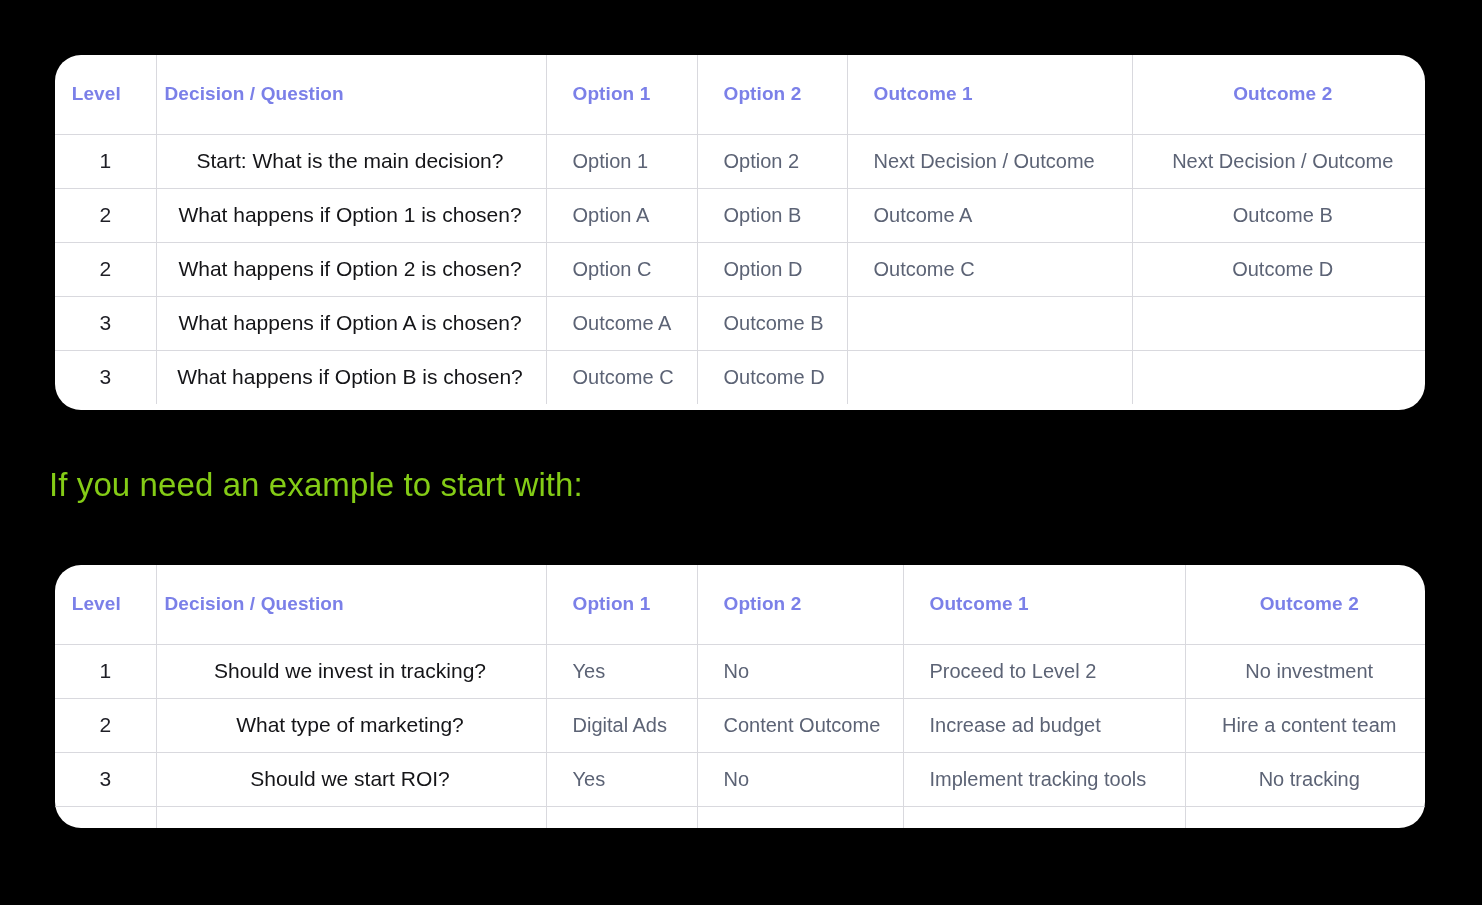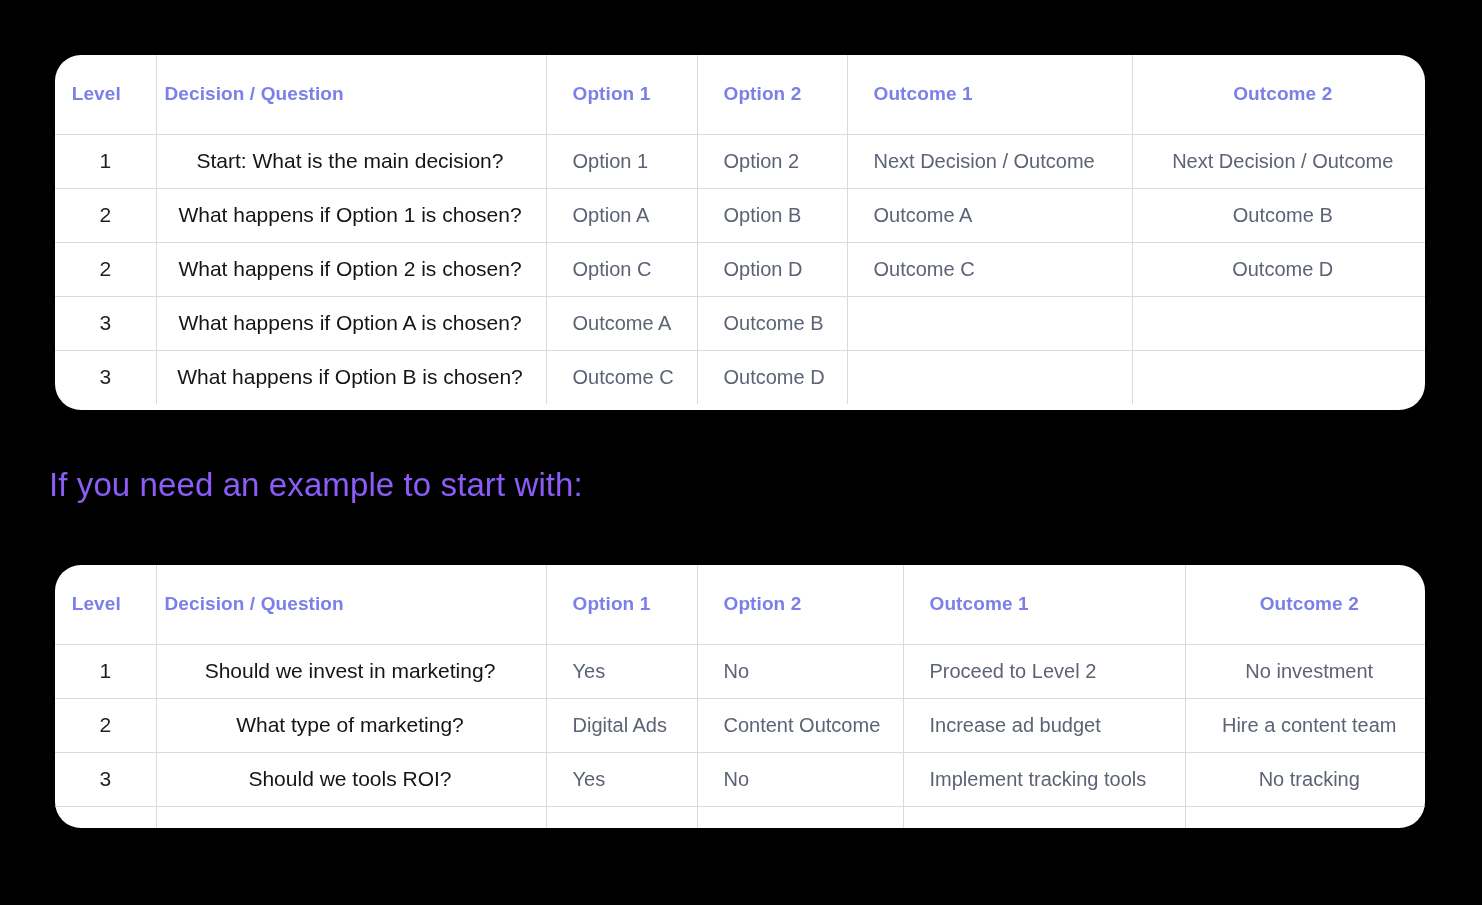--- a/index.html
+++ b/index.html
@@ -123,21 +123,21 @@
   #table-two col.c3 { width: 206px; }
   #table-two col.c4 { width: 282px; }
   #table-two col.c5 { width: 240px; }
 
   
   .section-heading {
     position: absolute;
     left: 49px;
     top: 466px;
     font-size: 33px;
-    color: #8b5cf6;
+    color: #84cc16;
     font-weight: normal;
     letter-spacing: 0.1px;
     white-space: nowrap;
   }
 </style>
 </head>
 <body>
 
 <div class="page">
 
@@ -224,37 +224,37 @@
           <th class="col-decision">Decision / Question</th>
           <th>Option 1</th>
           <th>Option 2</th>
           <th>Outcome 1</th>
           <th>Outcome 2</th>
         </tr>
       </thead>
       <tbody>
         <tr>
           <td class="col-level">1</td>
-          <td class="col-decision">Should we invest in marketing?</td>
+          <td class="col-decision">Should we invest in tracking?</td>
           <td>Yes</td>
           <td>No</td>
           <td>Proceed to Level 2</td>
           <td>No investment</td>
         </tr>
         <tr>
           <td class="col-level">2</td>
           <td class="col-decision">What type of marketing?</td>
           <td>Digital Ads</td>
           <td>Content Outcome</td>
           <td>Increase ad budget</td>
           <td>Hire a content team</td>
         </tr>
         <tr>
           <td class="col-level">3</td>
-          <td class="col-decision">Should we tools ROI?</td>
+          <td class="col-decision">Should we start ROI?</td>
           <td>Yes</td>
           <td>No</td>
           <td>Implement tracking tools</td>
           <td>No tracking</td>
         </tr>
         <tr class="filler">
           <td class="col-level"></td>
           <td class="col-decision"></td>
           <td></td>
           <td></td>

